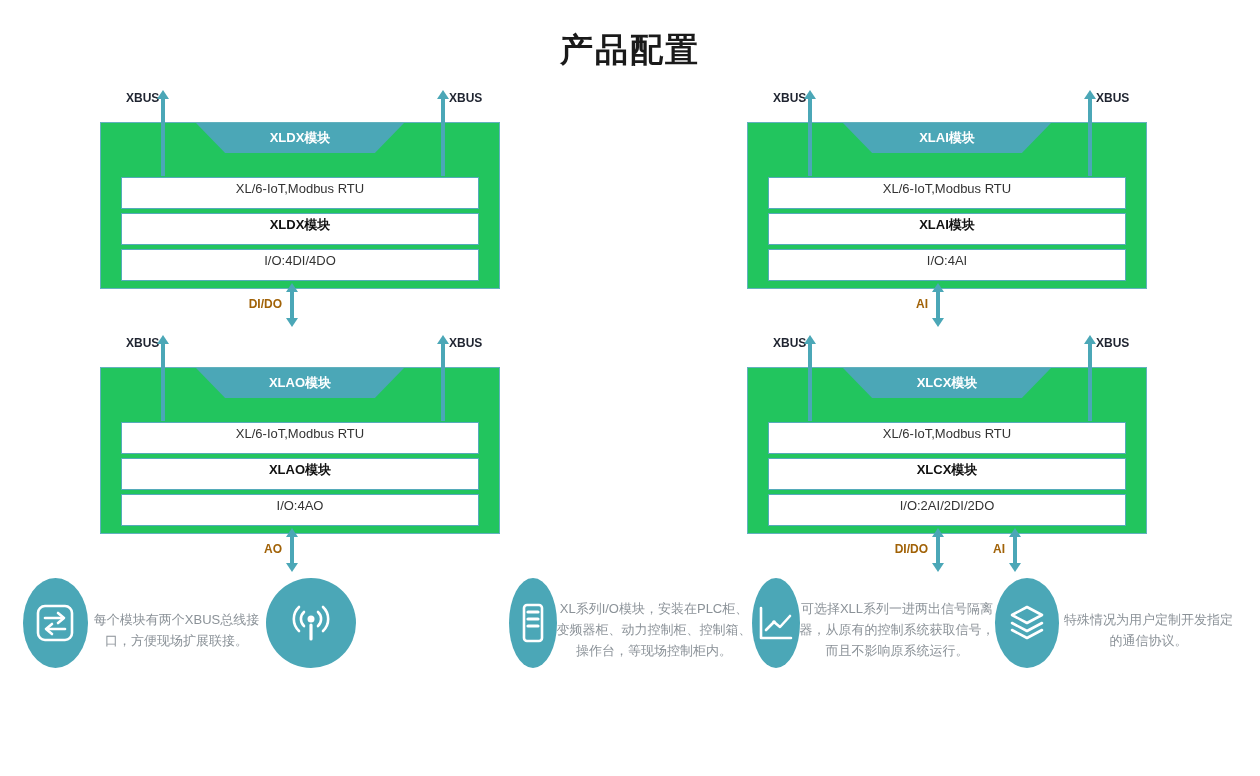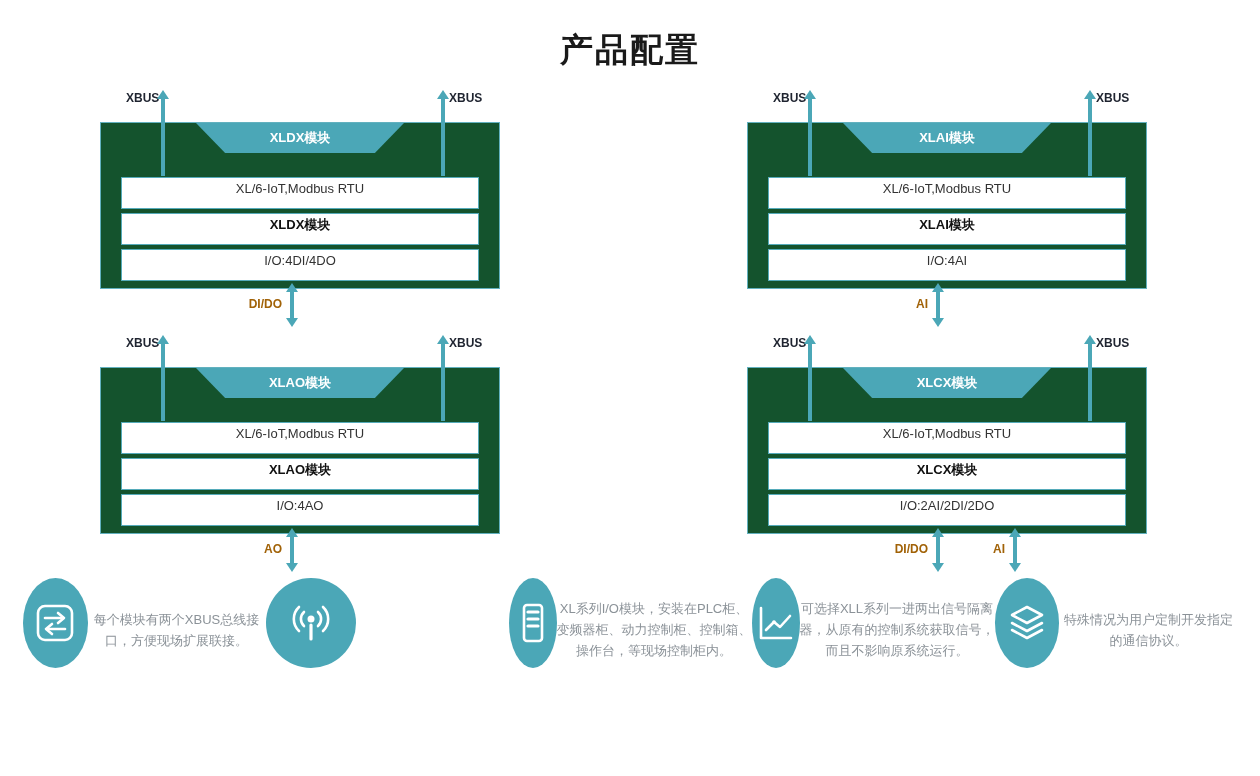--- a/index.html
+++ b/index.html
@@ -22,21 +22,21 @@
   .ua-r{ left:337px; }
   .tri-up{ display:block; width:0; height:0; margin:0 auto;
     border-left:6px solid transparent; border-right:6px solid transparent;
     border-bottom:9px solid var(--teal); }
   .tri-down{ display:block; width:0; height:0; margin:0 auto;
     border-left:6px solid transparent; border-right:6px solid transparent;
     border-top:9px solid var(--teal); }
   .uparrow .shaft{ display:block; width:4px; height:77px; background:var(--teal); margin:0 auto; }
 
   .box{ position:absolute; top:34px; left:0; width:400px; height:167px;
-    background:#14532d; border:1px solid #62b1bf; z-index:1; }
+    background:#22c55e; border:1px solid #62b1bf; z-index:1; }
   .trap{ position:absolute; top:0; left:50%; transform:translateX(-50%);
     width:208px; height:30px; background:var(--teal);
     clip-path:polygon(0 0,100% 0,86% 100%,14% 100%);
     color:#fff; font-size:13px; font-weight:bold; text-align:center; line-height:30px; }
   .row{ position:absolute; left:20px; right:20px; height:32px; background:#fff;
     border:1px solid #55abba; text-align:center; font-size:13px; line-height:22px; color:#333; }
   .r1{ top:54px; } .r2{ top:90px; font-weight:bold; color:#111; } .r3{ top:126px; }
 
   .io-group{ position:absolute; top:195px; width:0; z-index:3; }
   .dblarrow{ position:absolute; left:-6px; top:0; width:12px; }

